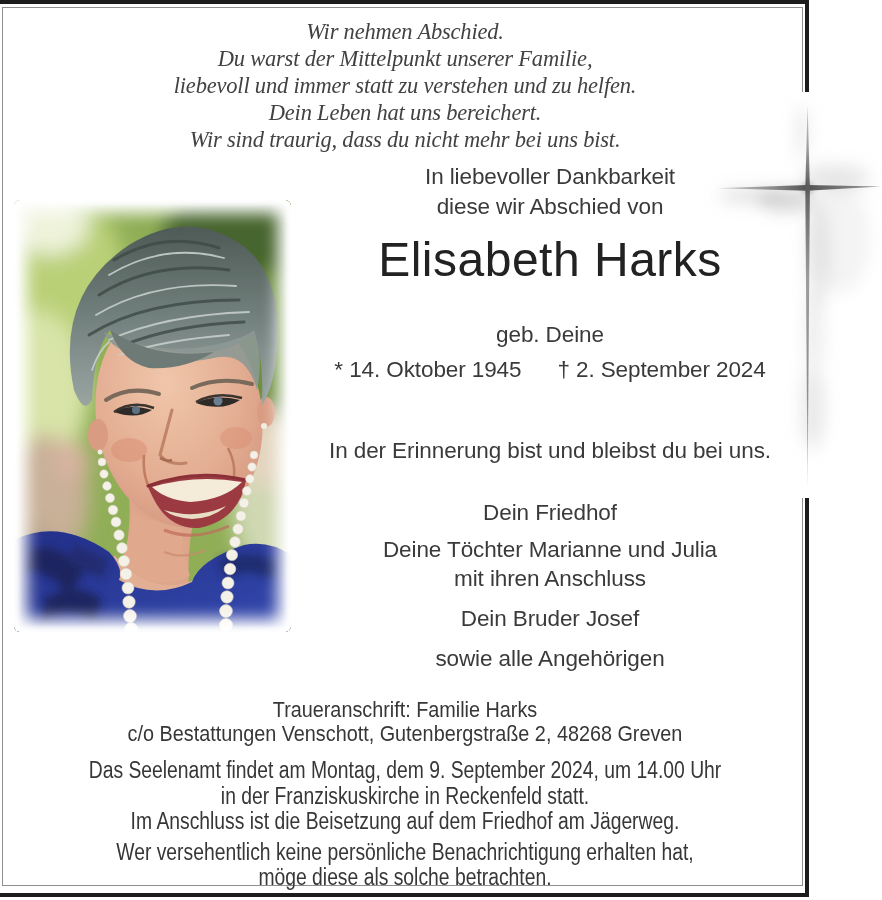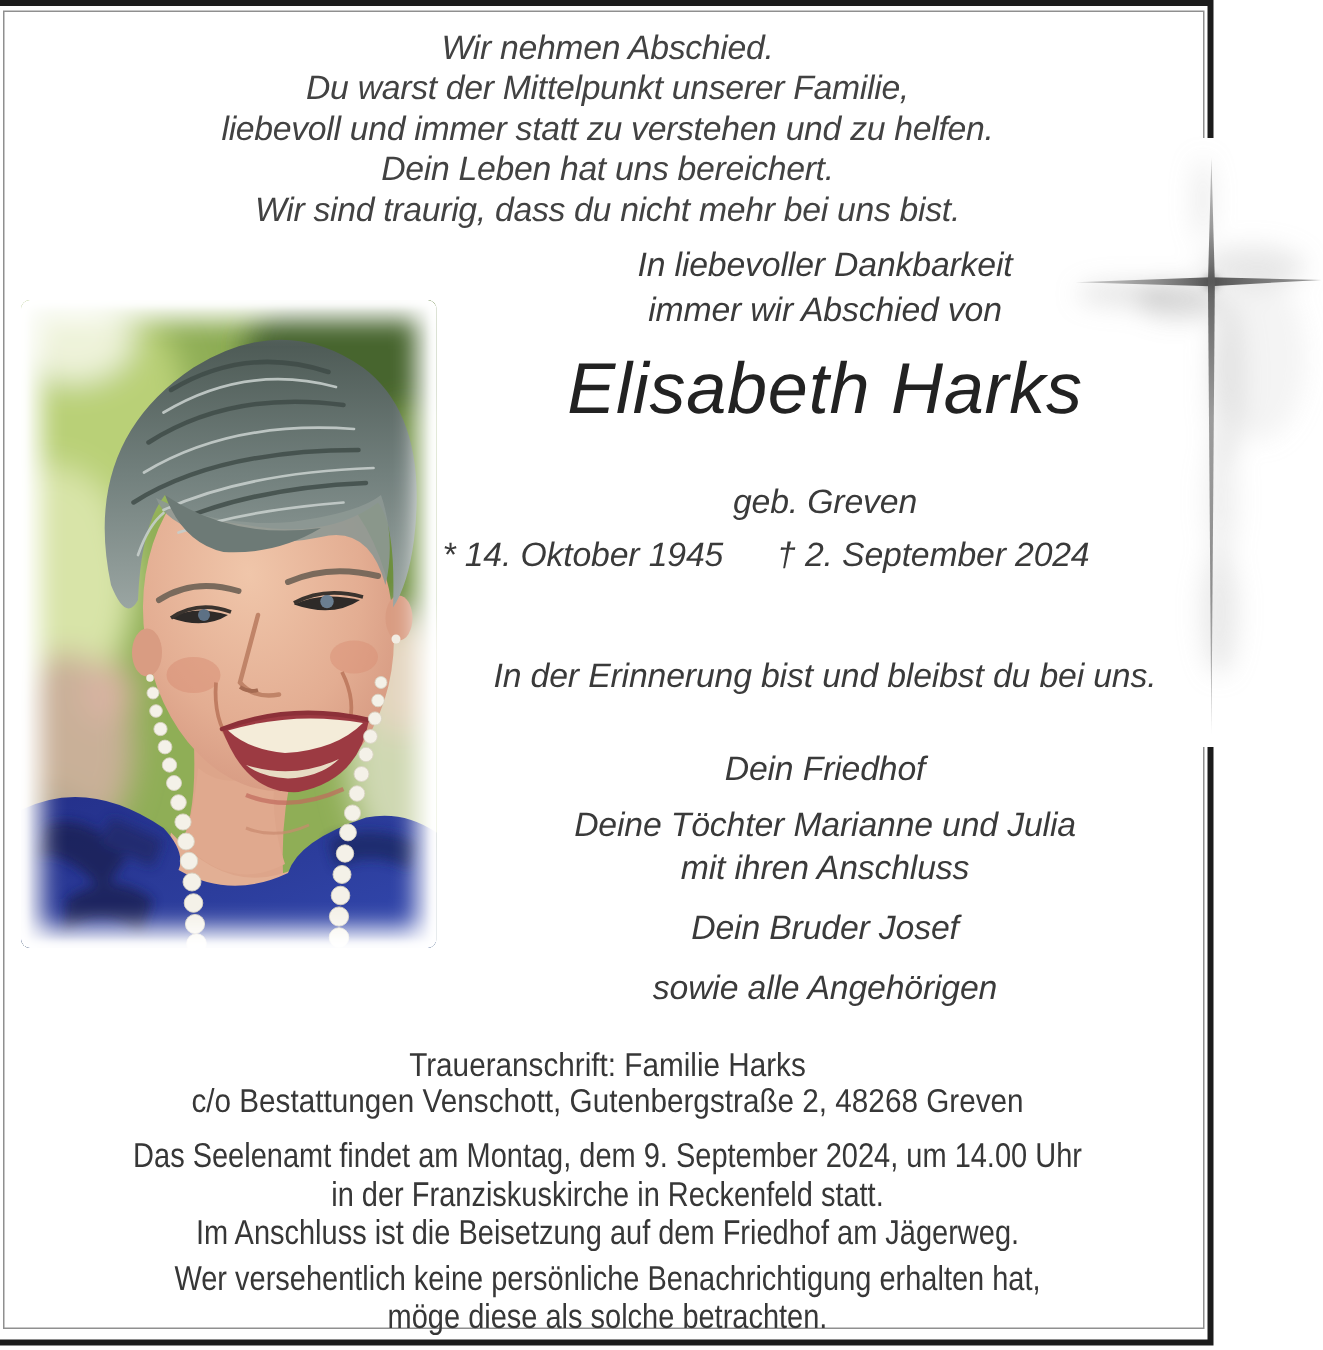--- a/index.html
+++ b/index.html
@@ -10,25 +10,25 @@
   }
   
   .frame-thick { position:absolute; left:-5px; top:0; width:814px; height:897px;
     border:4px solid #1c1c1c; box-sizing:border-box; }
   .frame-thin  { position:absolute; left:2px; top:7px; width:801px; height:879px;
     border:1px solid #8f8f8f; box-sizing:border-box; }
   .cross-cover { position:absolute; left:795px; top:92px; width:87px; height:406px; background:#fff; }
   .cross-svg   { position:absolute; left:690px; top:78px; width:192px; height:440px; }
   
   .t  { position:absolute; text-align:center; white-space:nowrap; line-height:1.15; }
-  .epi { left:0; width:810px; font-style:italic; font-size:22.5px; color:#424242; letter-spacing:-0.2px; }
-  .rc  { left:295px; width:510px; font-size:22.5px; letter-spacing:-0.1px; color:#3a3a3a;font-style:italic; }
+  .epi { left:0; width:810px; font-style:italic; font-size:22.5px; color:#424242; letter-spacing:-0.2px;font-family:Liberation Serif, serif; }
+  .rc  { left:295px; width:510px; font-size:22.5px; letter-spacing:-0.1px; color:#3a3a3a; }
   .fw  { left:0; width:810px; font-size:22.5px; color:#373737; }
   .name { font-size:48px; color:#222222; letter-spacing:0.5px; }
-  .dates { display:flex; gap:36px; }
+  .dates { display:flex; justify-content:center; gap:36px; }
   .cx90 { transform:scaleX(0.90); transform-origin:50% 50%; }
   .cx84 { transform:scaleX(0.84); transform-origin:50% 50%; }
   
   .photo { position:absolute; left:14px; top:200px; width:277px; height:432px; border-radius:6px; overflow:hidden; }
   .photo svg { display:block; width:100%; height:100%; }
   .photo .vig { content:""; position:absolute; inset:0; border-radius:6px;
     box-shadow: inset 0 0 16px 13px #ffffff, inset 0 0 4px 4px rgba(255,255,255,.8); pointer-events:none; }
 </style>
 </head>
 <body>
@@ -179,23 +179,23 @@
         <circle cx="214" cy="383" r="6"></circle>
         <circle cx="213" cy="397" r="6.2"></circle>
       <circle cx="212" cy="411" r="6.4"></circle>
         <circle cx="212" cy="425" r="6.5"></circle>
     </g>
   </svg>
   <div class="vig"></div>
 </div>
 
 <div class="t rc" style="top:164px">In liebevoller Dankbarkeit</div>
-<div class="t rc" style="top:194px">immer wir Abschied von</div>
+<div class="t rc" style="top:194px">diese wir Abschied von</div>
 <div class="t rc name" style="top:232px">Elisabeth Harks</div>
-<div class="t rc" style="top:322px">geb. Greven</div>
+<div class="t rc" style="top:322px">geb. Deine</div>
 <div class="t rc dates" style="top:357px">
   <span>* 14. Oktober 1945</span>
   <span>† 2. September 2024</span>
 </div>
 <div class="t rc" style="top:438px">In der Erinnerung bist und bleibst du bei uns.</div>
 
 <div>
   <div class="t rc" style="top:500px">Dein Friedhof</div>
   <div class="t rc" style="top:537px">Deine Töchter Marianne und Julia</div>
   <div class="t rc" style="top:566px">mit ihren Anschluss</div>

